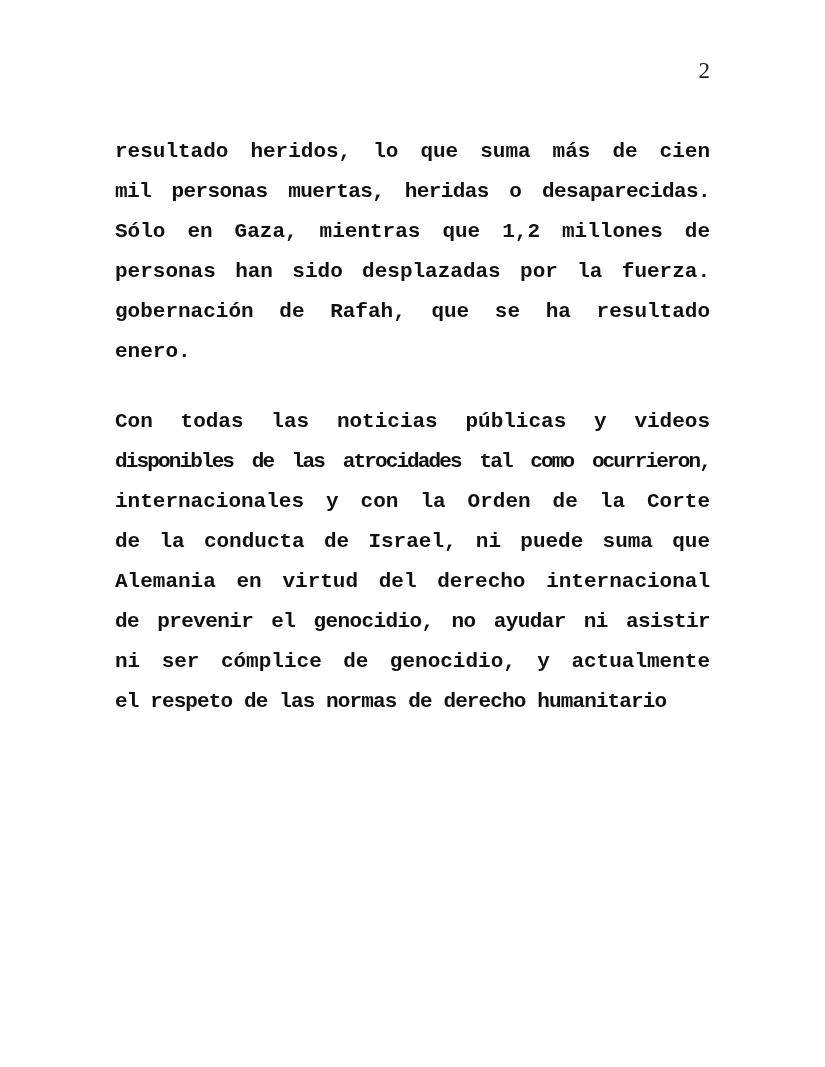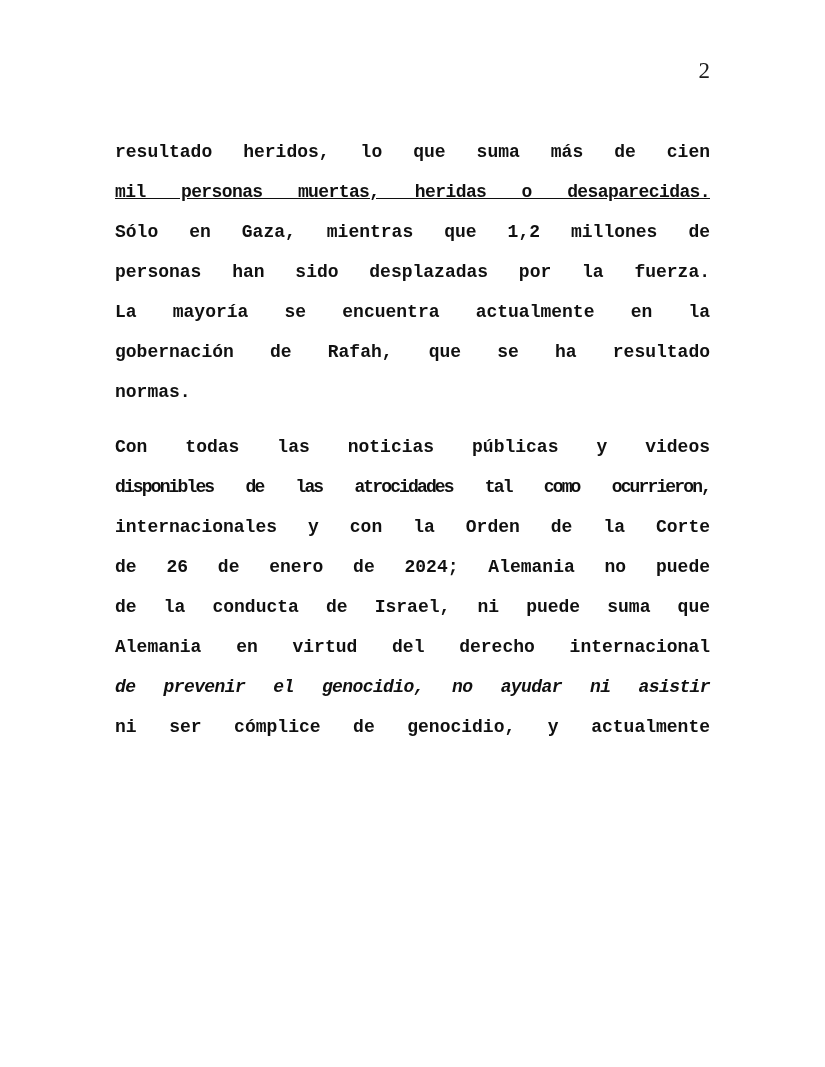--- a/index.html
+++ b/index.html
@@ -26,53 +26,52 @@
     font-family: "Liberation Serif", "DejaVu Serif", serif;
     font-weight: 400;
     font-size: 23px;
     color: #1c1c1c;
   }
   .text-block {
     position: absolute;
     top: 132px;
     left: 115px;
     width: 595px;
-    font-size: 18px;
+    font-size: 21px;
     line-height: 40px;
   }
   .para + .para {
-    margin-top: 15px;
+    margin-top: 30px;
   }
   .line {
     text-align: justify;
     text-align-last: justify;
   }
   .line.last {
     text-align-last: left;
   }
 </style>
 </head>
 <body>
 
 <div class="page">
   <div class="page-number">2</div>
   <div class="text-block">
       <div class="para">
         <div class="line">resultado heridos, lo que suma más de cien</div>
-        <div class="line" style="letter-spacing: -0.597717px; text-decoration: underline;">mil personas muertas, heridas o desaparecidas.</div>
+        <div class="line" style="letter-spacing: -0.597717px;">mil personas muertas, heridas o desaparecidas.</div>
         <div class="line">Sólo en Gaza, mientras que 1,2 millones de</div>
         <div class="line">personas han sido desplazadas por la fuerza.</div>
-        <div class="line">La mayoría se encuentra actualmente en la</div>
         <div class="line">gobernación de Rafah, que se ha resultado</div>
-        <div class="line last">normas.</div>
+        <div class="line last">enero.</div>
       </div>
       <div class="para">
         <div class="line">Con todas las noticias públicas y videos</div>
         <div class="line" style="letter-spacing: -1.86583px;">disponibles de las atrocidades tal como ocurrieron,</div>
         <div class="line">internacionales y con la Orden de la Corte</div>
-        <div class="line">de 26 de enero de 2024; Alemania no puede</div>
         <div class="line">de la conducta de Israel, ni puede suma que</div>
         <div class="line">Alemania en virtud del derecho internacional</div>
-        <div class="line" style="letter-spacing: -0.597717px; font-style: italic;">de prevenir el genocidio, no ayudar ni asistir</div>
+        <div class="line" style="letter-spacing: -0.597717px;">de prevenir el genocidio, no ayudar ni asistir</div>
         <div class="line">ni ser cómplice de genocidio, y actualmente</div>
+        <div class="line last" style="letter-spacing: -0.872926px;">el respeto de las normas de derecho humanitario</div>
       </div>
     </div>
 </div>
 
 </body></html>

